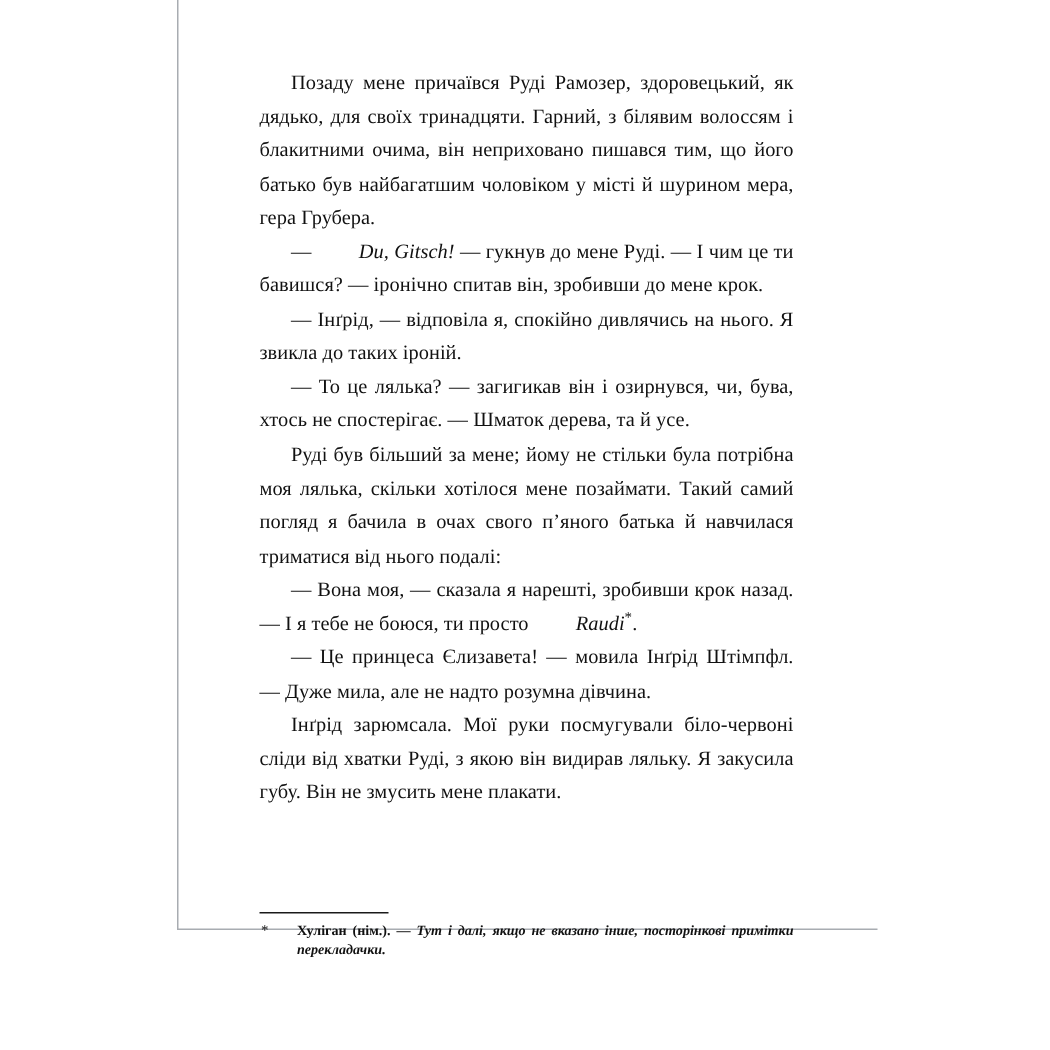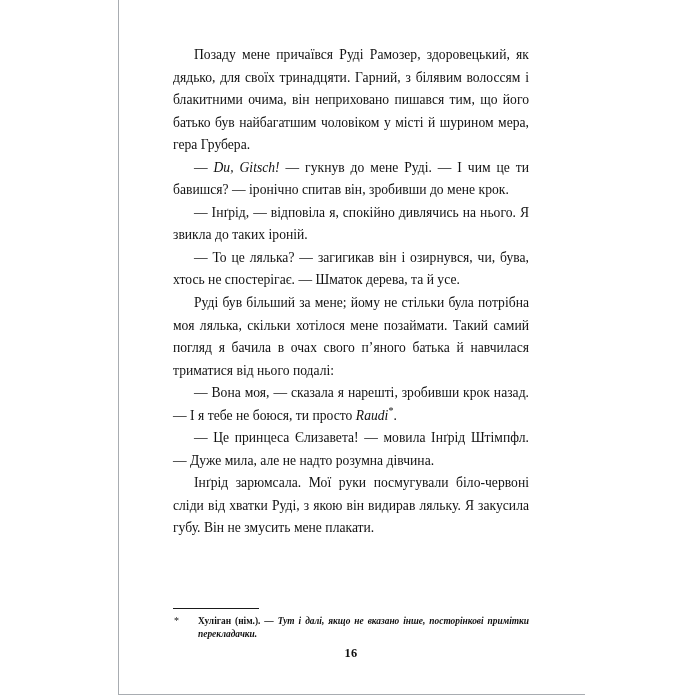--- a/index.html
+++ b/index.html
@@ -15,21 +15,21 @@
     color: #111111;
     position: relative;
   }
 
   
   #page-sheet {
     position: absolute;
     left: 118px;
     top: 0;
     width: 467px;
-    height: 695px;
+    height: 620px;
     box-sizing: border-box;
     border-left: 1px solid #a8acb1;
     border-bottom: 1px solid #a8acb1;
     background: #ffffff;
   }
 
   
   #gutter {
     position: absolute;
     left: 0;
@@ -53,20 +53,21 @@
     text-indent: 21px;
     font-size: 13.6px;
     line-height: 22.55px;
     letter-spacing: 0.02px;
     -webkit-hyphens: manual;
     hyphens: manual;
   }
 
   p.body-par em {
     font-style: italic;
+    margin-left: 28px;
   }
 
   sup.fn-ref {
     font-size: 10px;
     vertical-align: super;
     line-height: 0;
   }
 
   
   #footnote-block {
@@ -131,15 +132,14 @@
   </div>
 
   <div id="footnote-block">
     <div id="footnote-rule"></div>
     <div class="footnote-row">
       <span class="footnote-marker">*</span>
       <span class="footnote-text"><span>Хуліган (нім.). — </span><em>Тут і далі, якщо не вказано інше, посторінкові примітки перекладачки.</em></span>
     </div>
   </div>
 
-  <div id="page-number">16</div>
 
 </div>
 
 </body></html>

